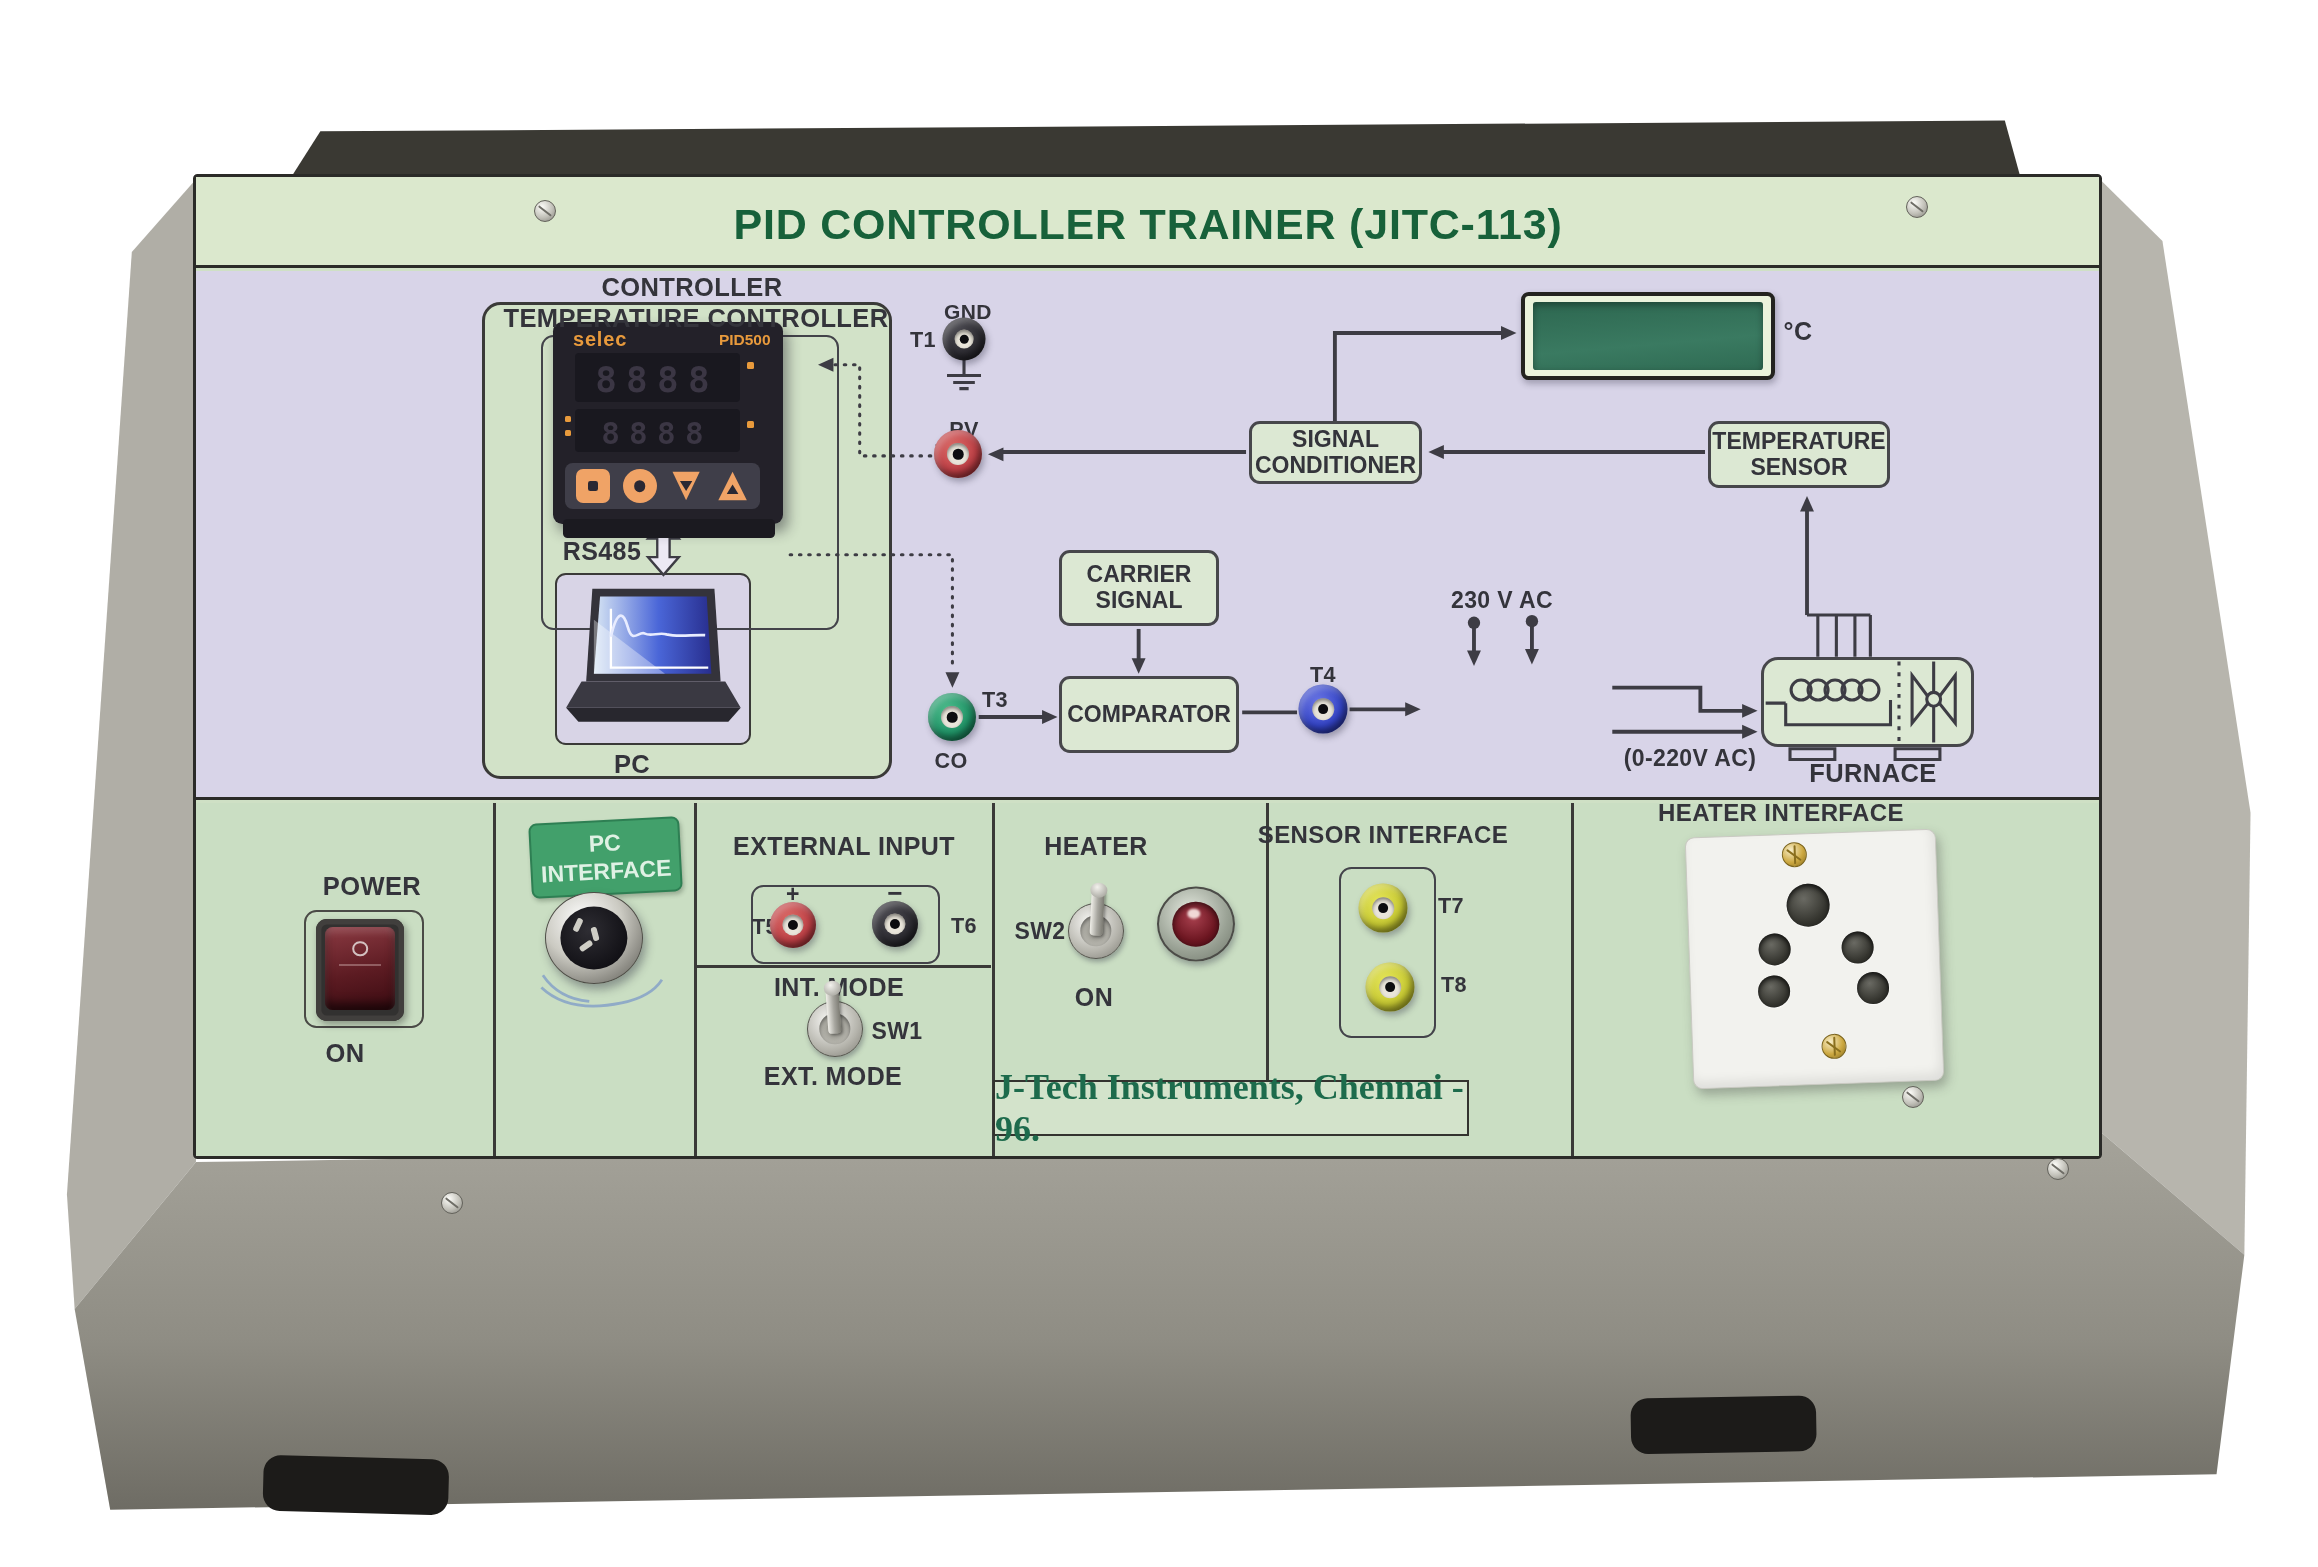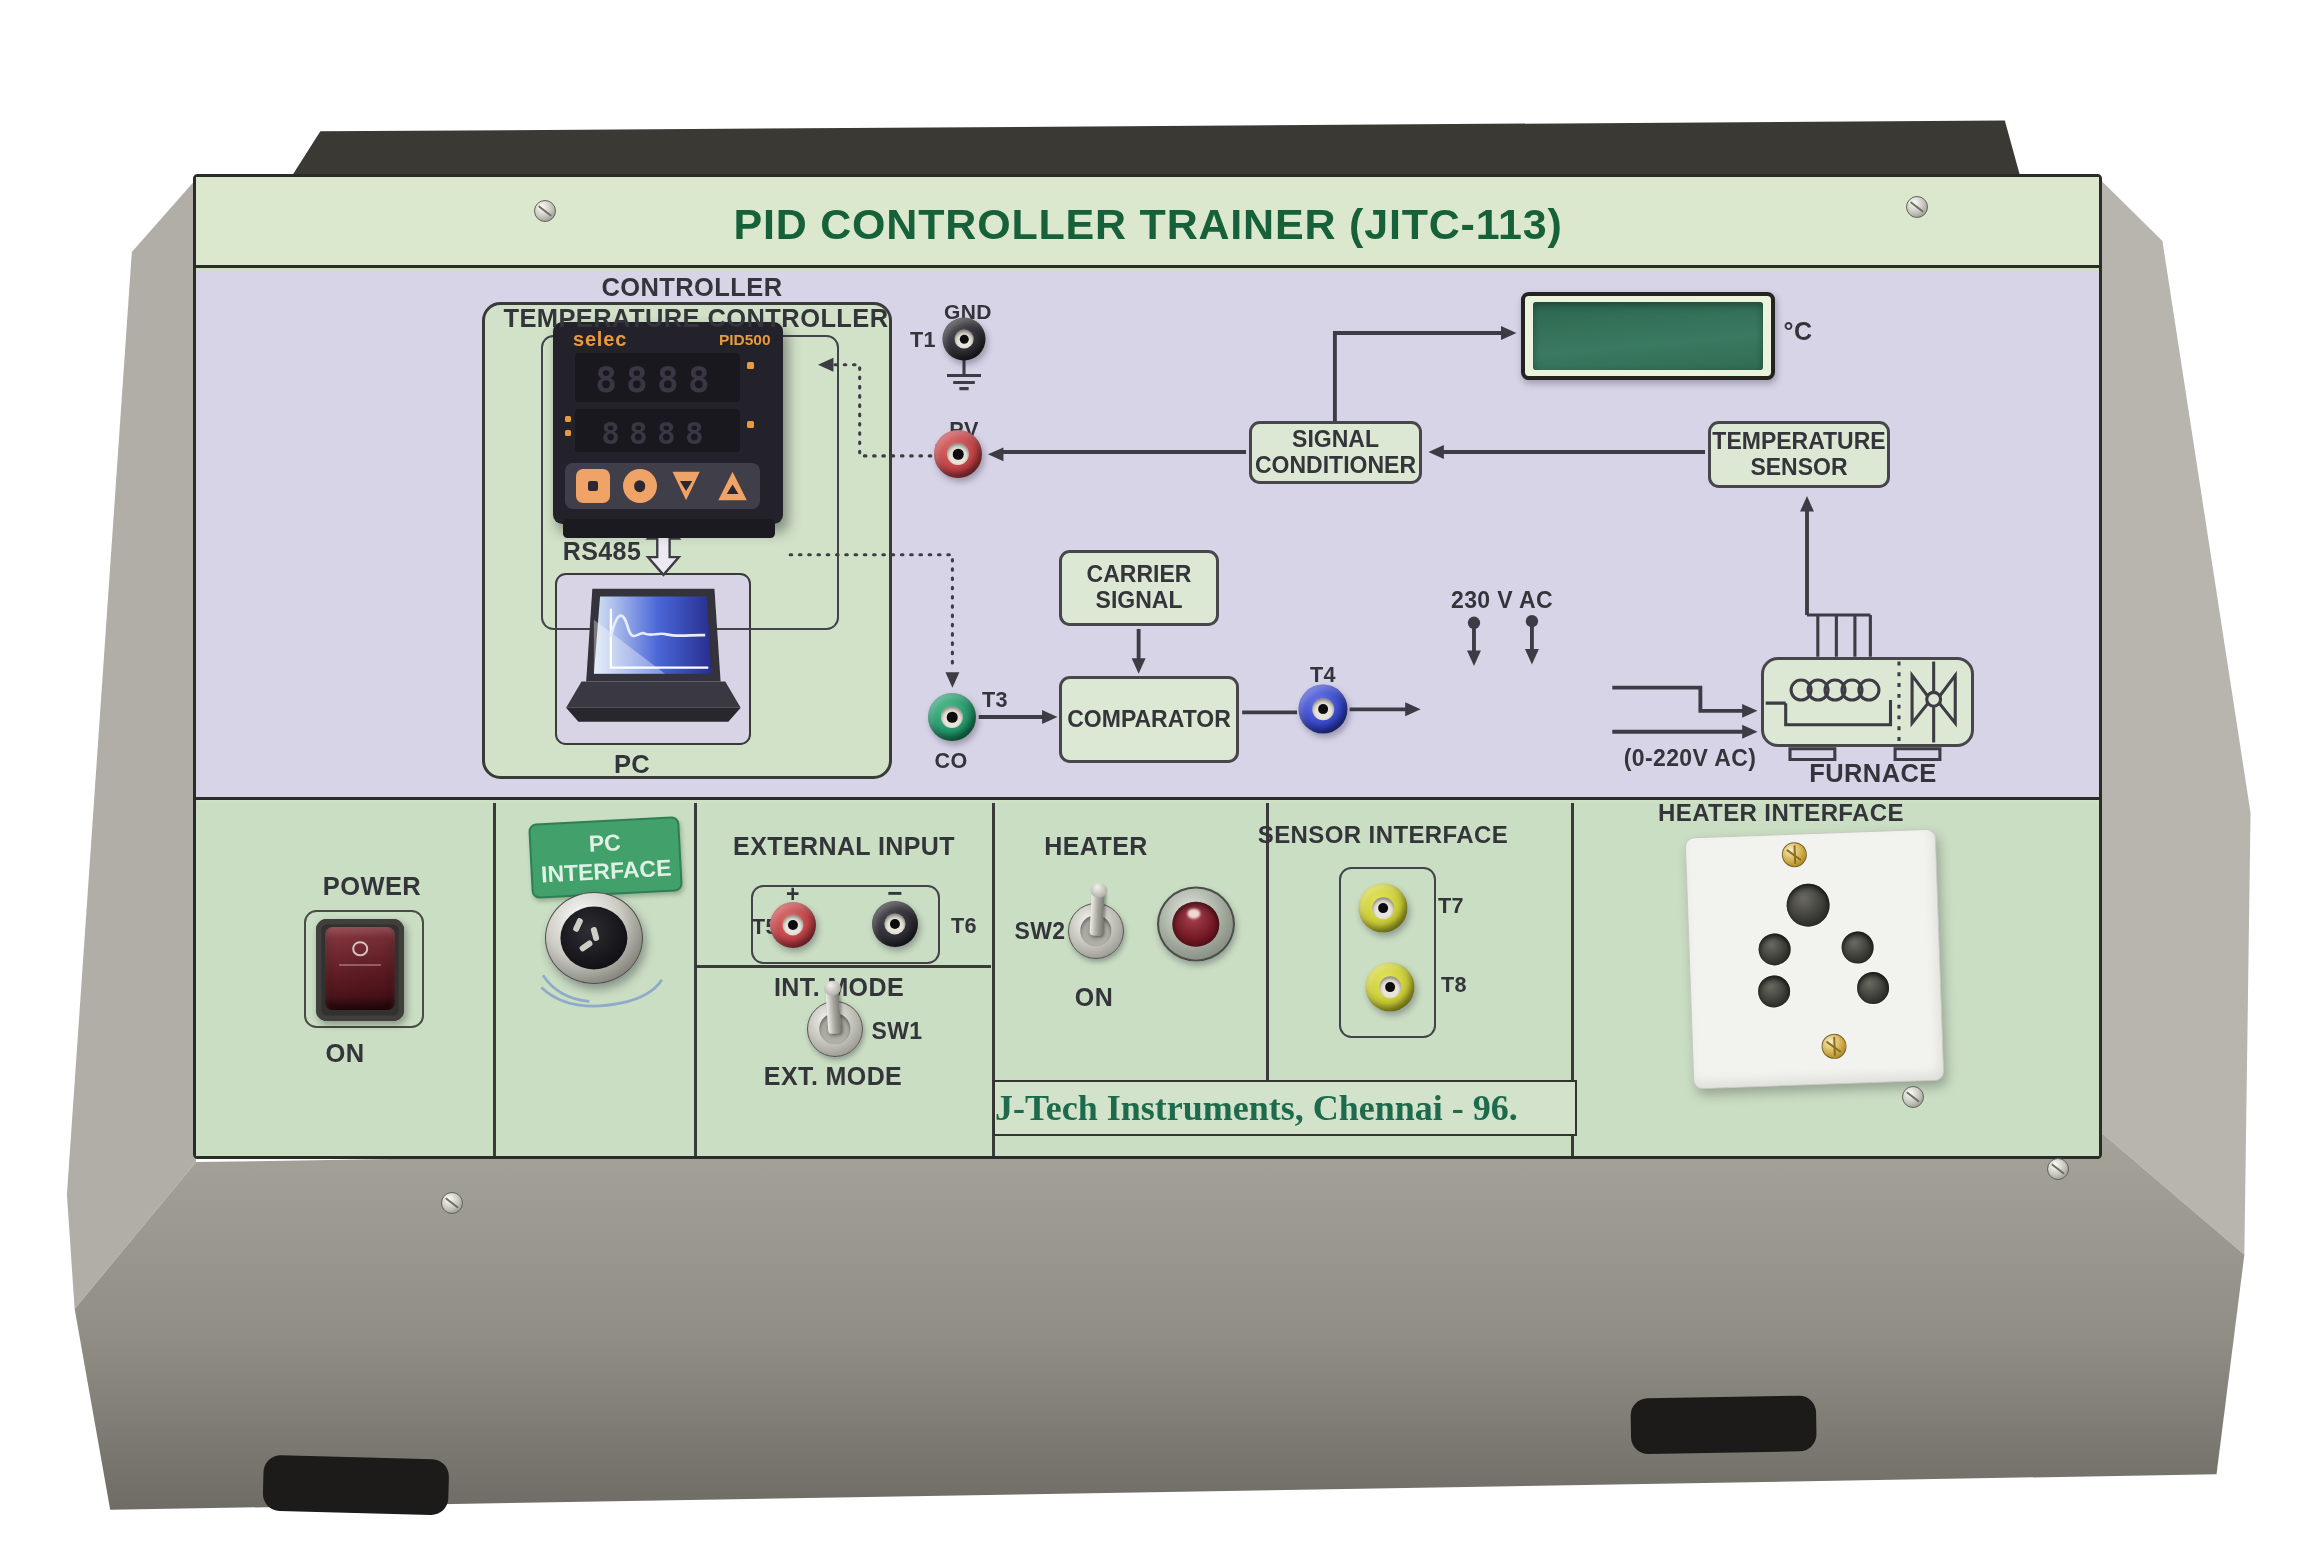--- a/index.html
+++ b/index.html
@@ -265,21 +265,21 @@
       <div class="hole"></div>
     </div>
 
   <div class="lbl" style="left:1323px;top:675px;font-size:21.6px;">T4</div>
   <div class="term" style="left:1323px;top:709px;width:49px;height:49px;background:radial-gradient(circle at 42% 38%,#6d79e8,#3343c4 55%,#1a2278);">
     <div class="ring"></div>
       <div class="hole"></div>
     </div>
 
   <div class="blk" style="left:1059px;top:550px;width:160px;height:76px;">CARRIER SIGNAL</div>
-  <div class="blk" style="left:1059px;top:676px;width:180px;height:87px;">COMPARATOR</div>
+  <div class="blk" style="left:1059px;top:676px;width:180px;height:77px;">COMPARATOR</div>
   <div class="blk" style="left:1249px;top:421px;width:173px;height:63px;">SIGNAL CONDITIONER</div>
   <div class="blk" style="left:1708px;top:421px;width:182px;height:67px;">TEMPERATURE SENSOR</div>
 
   <div class="lbl" style="left:1502px;top:600px;font-size:23px;">230 V AC</div>
   <div class="lbl" style="left:1690px;top:758px;font-size:23px;">(0-220V AC)</div>
 
   <div class="abs z4" style="left:1761px;top:657px;width:213px;height:90px;background:#dce8d3;border:3.1px solid #47474b;border-radius:17px;box-sizing:border-box;">
     <svg width="206" height="84" viewBox="0 0 267 109" style="position:absolute;left:0;top:0;">
       <g stroke="#3d3c44" stroke-width="4" fill="none">
         <path d="M2 56 H28 M28 56 V84 H164 V52"></path>
@@ -375,19 +375,19 @@
               border:1.5px solid #c9c9c2;box-shadow:3.1px 6.2px 10.8px rgba(60,60,60,.35), inset -3.1px -6.2px 10.8px rgba(0,0,0,.08);">
     <div class="screw gold" style="left:108px;top:20px;width:23px;height:23px;"></div>
     <div class="screw gold" style="left:141px;top:213px;width:23px;height:23px;"></div>
     <div class="hole-sock" style="left:120px;top:71px;width:43px;height:43px;"></div>
     <div class="hole-sock" style="left:85px;top:114px;width:32px;height:32px;"></div>
     <div class="hole-sock" style="left:168px;top:115px;width:32px;height:32px;"></div>
     <div class="hole-sock" style="left:83px;top:156px;width:32px;height:32px;"></div>
     <div class="hole-sock" style="left:182px;top:156px;width:32px;height:32px;"></div>
   </div>
 
-  <div class="abs z4" style="left:993px;top:1080px;width:584px;height:56px;background:#d3e3cb;border:2.3px solid #33332f;
-              display:flex;align-items:center;box-sizing:border-box;">
+  <div class="abs z4" style="left:993px;top:1080px;width:476px;height:56px;background:#d3e3cb;border:2.3px solid #33332f;
+              display:flex;align-items:center;justify-content:center;box-sizing:border-box;">
     <span style="font-family:'Liberation Serif',serif;font-weight:bold;font-size:36px;color:#1d6b4c;">J-Tech Instruments, Chennai - 96.</span>
   </div>
 
 </div>
 
 
 </body></html>

